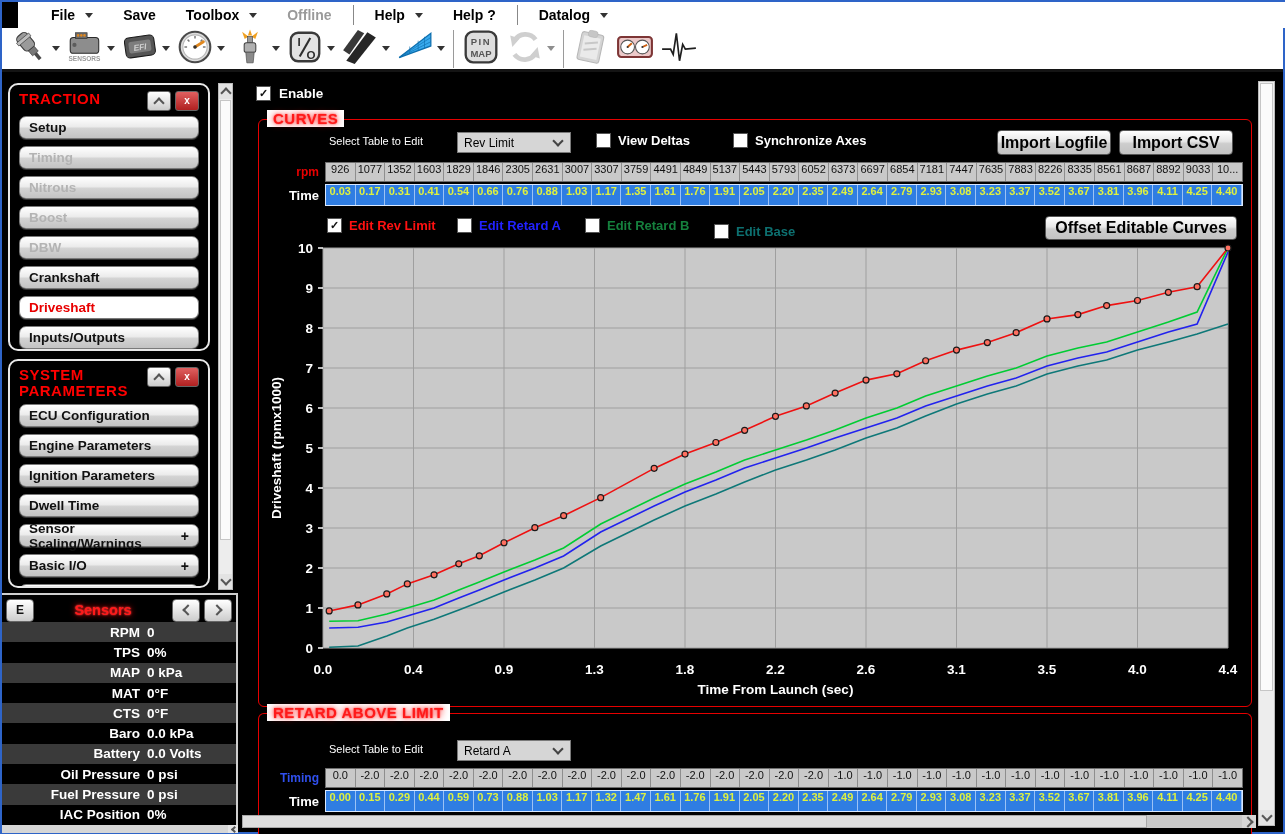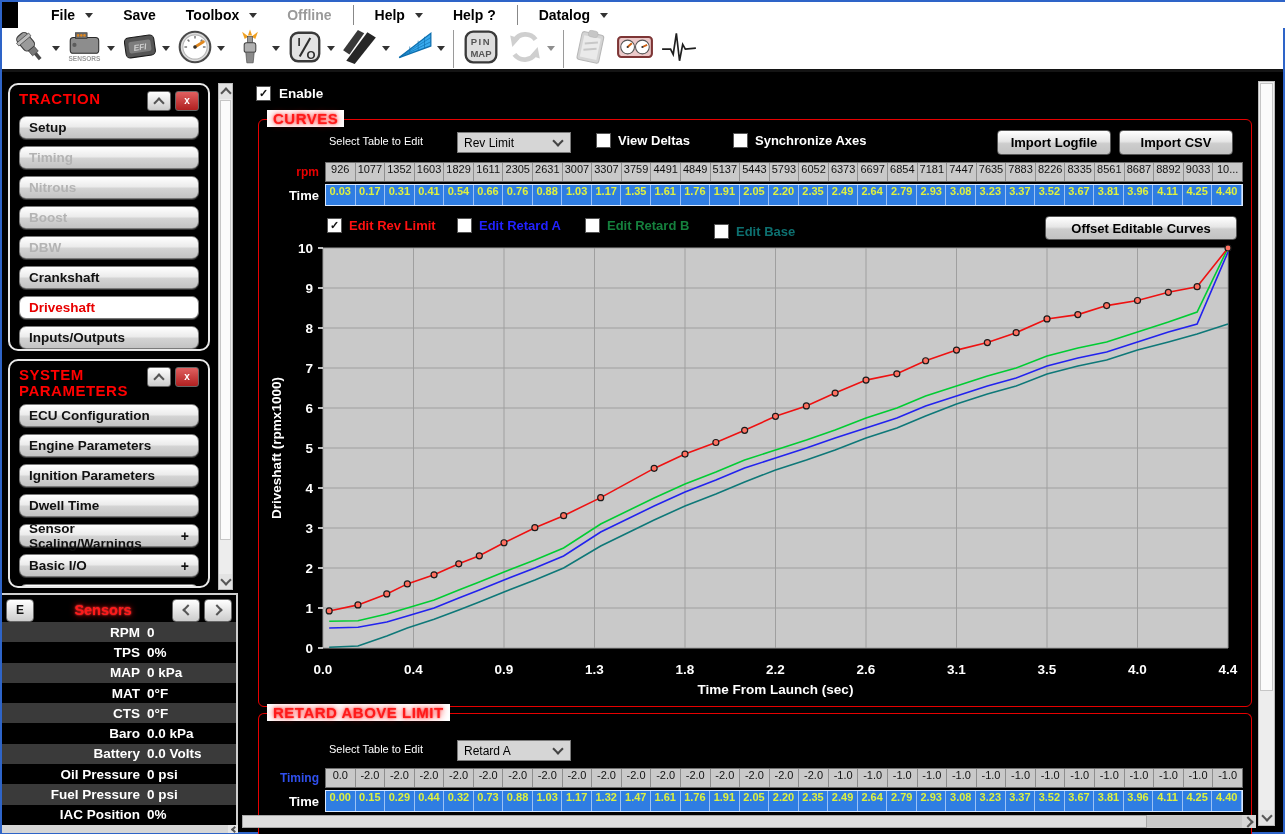--- a/index.html
+++ b/index.html
@@ -74,21 +74,21 @@
   #retard-box{left:256px;top:638px;width:992px;height:150px;border-bottom:none;}
   .box-title{position:absolute;top:-10px;left:8px;background:#ffffff;padding:0 6px;color:#ff1a1a;font-size:15px;font-weight:bold;letter-spacing:.5px;text-shadow:0 0 7px #f00,0 0 2px #f55;}
 
   .sel-label{position:absolute;color:#fff;font-size:11px;font-weight:normal;}
   .wsel{position:absolute;height:21px;background:#d6d6d6;border:1px solid #7a7a7a;display:flex;align-items:center;box-sizing:border-box;font-size:12px;color:#000;padding-left:6px;}
   .wsel .chev{margin-left:auto;margin-right:8px;border-color:#444;}
 
   .cb-label{position:absolute;display:flex;align-items:center;gap:7px;color:#fff;font-size:13px;font-weight:bold;}
 
   .btn3d{position:absolute;border:1px solid #555;border-radius:4px;background:linear-gradient(#ffffff,#e6e6e6 45%,#cdcdcd 55%,#c2c2c2);
-    display:flex;align-items:center;justify-content:center;font-size:13px;font-weight:bold;color:#000;box-shadow:0 1px 1px #000;}
+    display:flex;align-items:center;justify-content:center;font-size:16px;font-weight:bold;color:#000;box-shadow:0 1px 1px #000;}
 
   .row-label{position:absolute;width:56px;text-align:right;font-weight:bold;}
   .cell-row{position:absolute;display:flex;background:#c9c9c9;border:1px solid #6e6e6e;box-sizing:border-box;}
   .cell{flex:1;text-align:center;font-size:11px;color:#111;border-right:1px solid #8e8e8e;overflow:hidden;white-space:nowrap;}
   .cell:last-child{border-right:none;}
   .blue-row{background:#2f7de2;border:1px solid #d8e8ff;}
   .blue-row .cell{color:#dff13f;border-right:1px solid #9cc2f5;font-weight:bold;}
 
   
   #main-hscroll{position:absolute;left:240px;top:740px;width:1014px;height:13px;background:#c9c9c9;}
@@ -444,21 +444,21 @@
       <div class="btn3d" style="left:738px;top:10px;width:112px;height:23px;">Import Logfile</div>
       <div class="btn3d" style="left:860px;top:10px;width:112px;height:23px;">Import CSV</div>
 
       <div class="row-label" style="left:4px;top:45px;color:#e80000;font-size:12px;">rpm</div>
       <div id="rpm-cells" class="cell-row" style="left:66px;top:42px;width:918px;height:20px;">
           <div class="cell">926</div>
           <div class="cell">1077</div>
           <div class="cell">1352</div>
           <div class="cell">1603</div>
           <div class="cell">1829</div>
-          <div class="cell">1611</div>
+          <div class="cell">1846</div>
           <div class="cell">2305</div>
           <div class="cell">2631</div>
           <div class="cell">3007</div>
           <div class="cell">3307</div>
           <div class="cell">3759</div>
           <div class="cell">4491</div>
           <div class="cell">4849</div>
           <div class="cell">5137</div>
           <div class="cell">5443</div>
           <div class="cell">5793</div>
@@ -673,21 +673,21 @@
           <div class="cell">-1.0</div>
           <div class="cell">-1.0</div>
         </div>
 
       <div class="row-label" style="left:4px;top:80px;color:#fff;font-size:13px;">Time</div>
       <div id="retard-time-cells" class="cell-row blue-row" style="left:66px;top:76px;width:918px;height:22px;">
           <div class="cell">0.00</div>
           <div class="cell">0.15</div>
           <div class="cell">0.29</div>
           <div class="cell">0.44</div>
-          <div class="cell">0.32</div>
+          <div class="cell">0.59</div>
           <div class="cell">0.73</div>
           <div class="cell">0.88</div>
           <div class="cell">1.03</div>
           <div class="cell">1.17</div>
           <div class="cell">1.32</div>
           <div class="cell">1.47</div>
           <div class="cell">1.61</div>
           <div class="cell">1.76</div>
           <div class="cell">1.91</div>
           <div class="cell">2.05</div>

